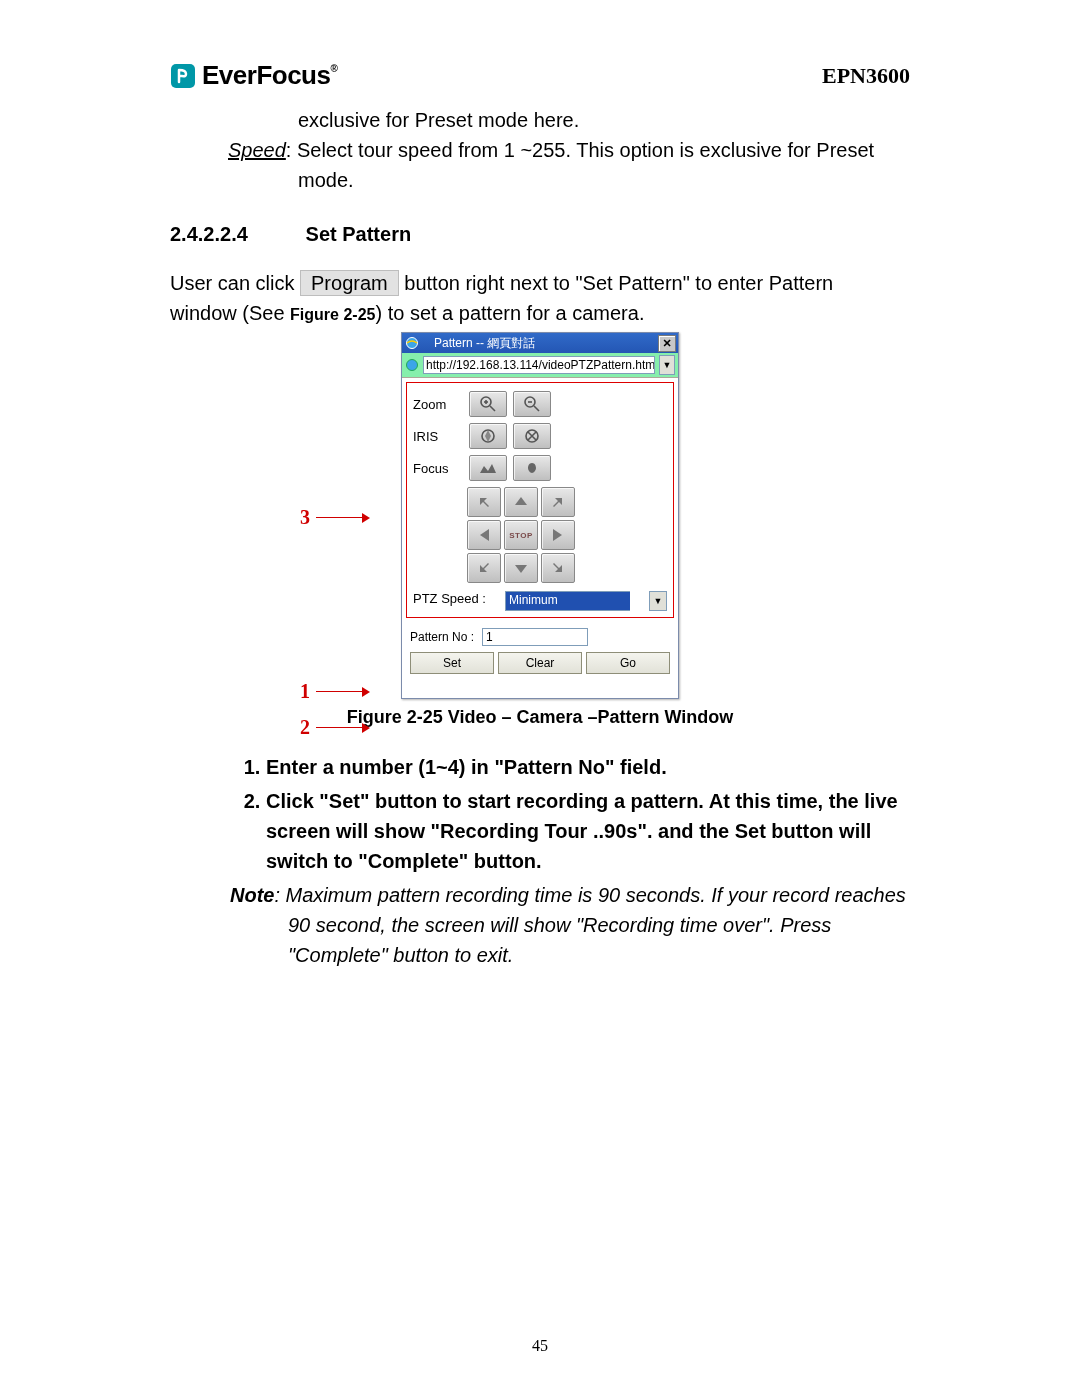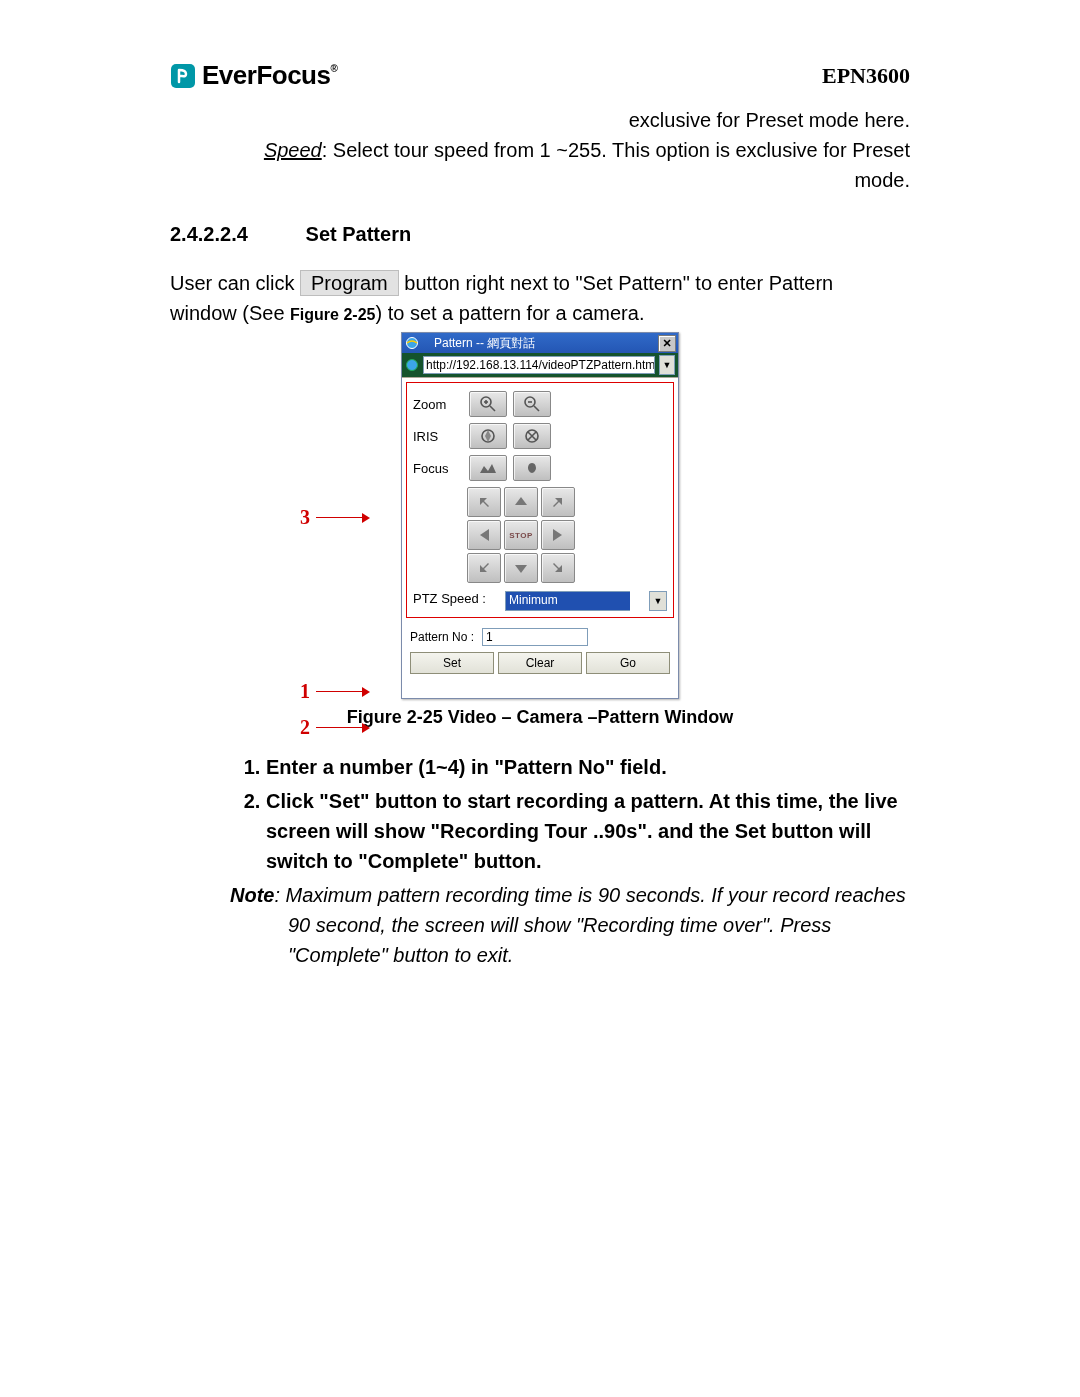--- a/index.html
+++ b/index.html
@@ -50,21 +50,20 @@
   }
   .body-text {
     margin: 0 0 0 0;
     line-height: 1.5;
   }
   .indent-block {
     position: relative;
     margin-left: 50px;
     padding-left: 8px;
     margin-bottom: 28px;
-    text-align: right;
   }
   .hang {
     display: block;
   }
   .hang .label {
     text-decoration: underline;
     font-style: italic;
   }
   .hang-indent {
     margin-left: 70px;
@@ -125,21 +124,21 @@
     font-size: 11px;
     color: #000;
     font-weight: bold;
     box-shadow: inset 1px 1px 0 #fff;
   }
   .url-bar {
     display: flex;
     align-items: center;
     gap: 4px;
     padding: 2px 3px;
-    background: #14532d;
+    background: #86efac;
     border-bottom: 1px solid #aca899;
   }
   .url-input {
     flex: 1;
     height: 16px;
     font-size: 12px;
     background: #fff;
     border: 1px solid #7f9db9;
     padding: 0 2px;
     line-height: 16px;
@@ -514,13 +513,14 @@
 
   <ol class="steps">
     <li>Enter a number (1~4) in "Pattern No" field.</li>
     <li>Click "Set" button to start recording a pattern. At this time, the live screen will show "Recording Tour ..90s". and the Set button will switch to "Complete" button.</li>
   </ol>
 
   <div class="note-block">
     <span class="note-label">Note</span><span>: Maximum pattern recording time is 90 seconds. If your record reaches 90 second, the screen will show "Recording time over". Press "Complete" button to exit.</span>
   </div>
 
+  <div class="page-num">45</div>
 </div>
 
 </body></html>

